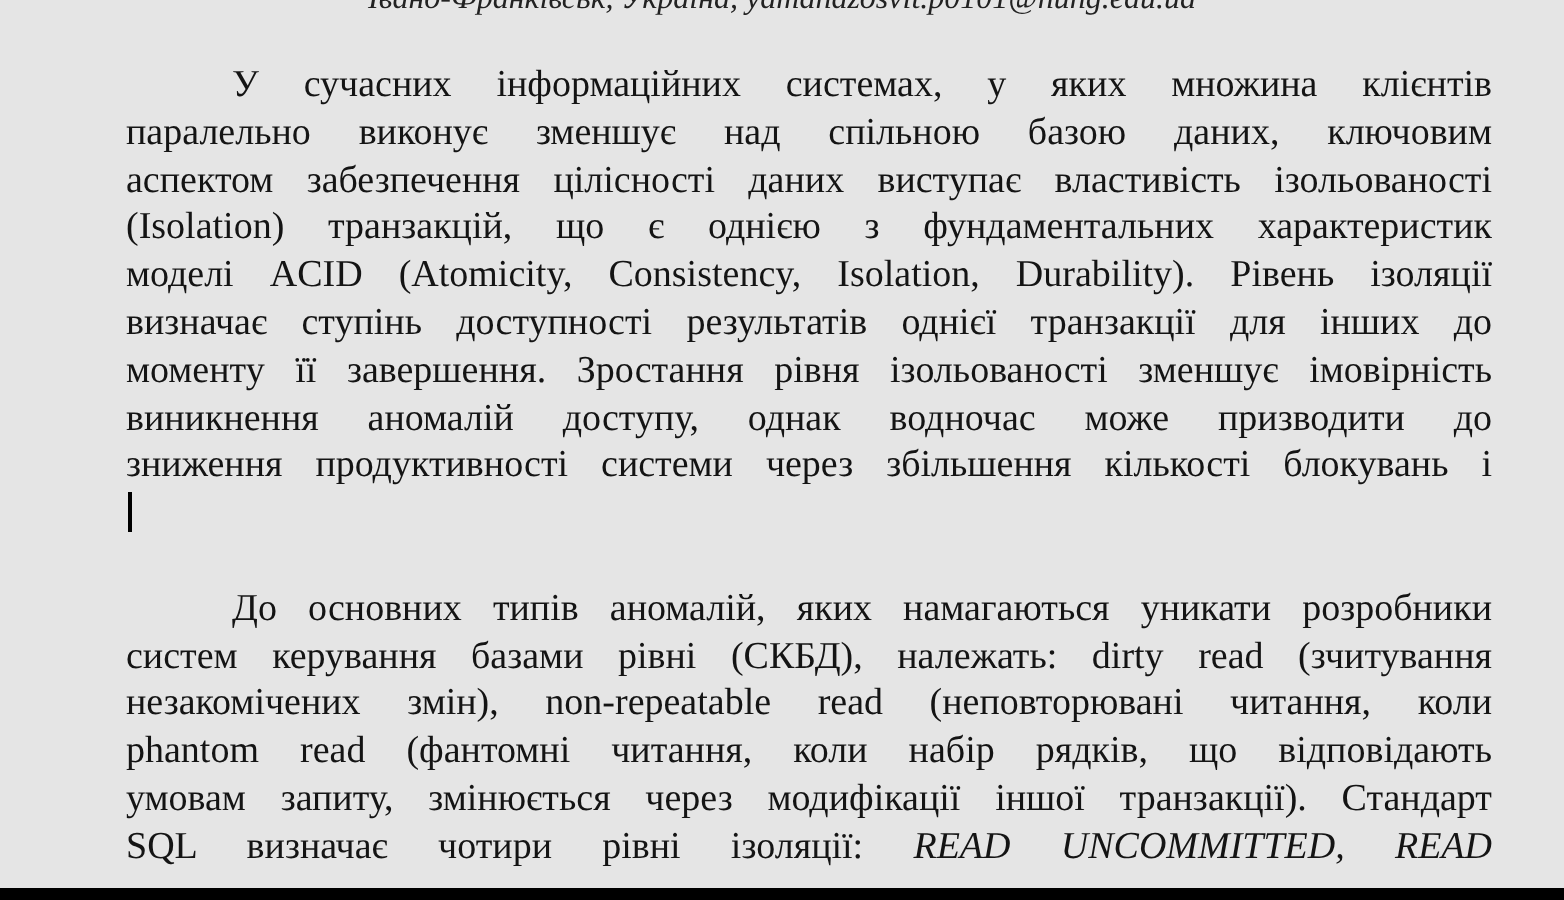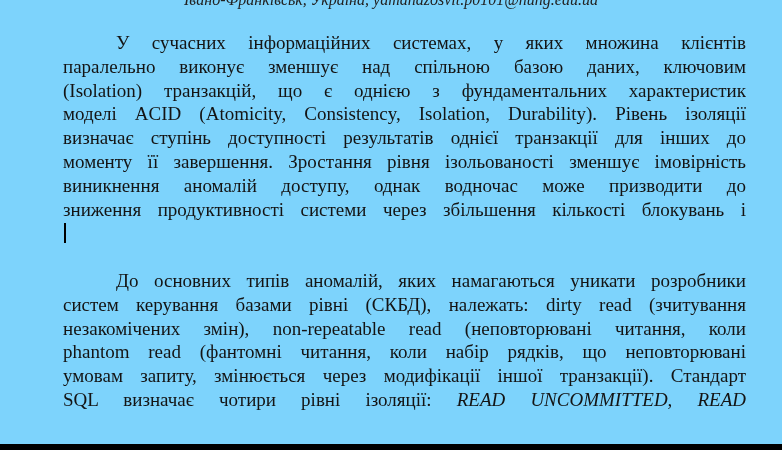--- a/index.html
+++ b/index.html
@@ -1,17 +1,17 @@
 <!DOCTYPE html>
 <html><head>
 <meta charset="utf-8">
 <style>
   html,body { margin:0; padding:0; background:#ffffff; }
   .page {
-    position:relative; width:782px; height:450px; background:#7dd3fc;
+    position:relative; width:782px; height:450px; background:#e5e5e5;
     overflow:hidden; font-family:"Liberation Serif","DejaVu Serif",serif;
     color:#141414;
   }
   .affiliation {
     position:absolute; top:-9px; left:0; right:0; text-align:center;
     font-style:italic; font-size:16px; white-space:nowrap; color:#222;
   }
   .doc {
     position:absolute; left:63px; right:36px; top:31px;
     font-size:19px; line-height:23.8px;
@@ -40,34 +40,35 @@
 <body>
 
 <div class="page">
 
   <div class="affiliation">Івано-Франківськ, Україна, yamanazosvit.p0101@nung.edu.ua</div>
 
   <div class="doc">
 
     <div class="line firstline">У сучасних інформаційних системах, у яких множина клієнтів</div>
     <div class="line">паралельно виконує зменшує над спільною базою даних, ключовим</div>
+    <div class="line">аспектом забезпечення цілісності даних виступає властивість ізольованості</div>
     <div class="line">(Isolation) транзакцій, що є однією з фундаментальних характеристик</div>
     <div class="line">моделі ACID (Atomicity, Consistency, Isolation, Durability). Рівень ізоляції</div>
     <div class="line">визначає ступінь доступності результатів однієї транзакції для інших до</div>
     <div class="line"><span>моменту її завершення. Зростання рівня ізольованості зменшує</span> <span class="squiggle">імовірність</span></div>
     <div class="line">виникнення аномалій доступу, однак водночас може призводити до</div>
     <div class="line">зниження продуктивності системи через збільшення кількості блокувань і</div>
     <div class="line lastline"><span class="caret"></span></div>
 
     <div class="spacer"></div>
 
     <div class="line firstline">До основних типів аномалій, яких намагаються уникати розробники</div>
     <div class="line"><span>систем керування базами рівні (</span><span class="squiggle">СКБД</span><span>), належать: dirty read (зчитування</span></div>
     <div class="line">незакомічених змін), non-repeatable read (неповторювані читання, коли</div>
-    <div class="line">phantom read (фантомні читання, коли набір рядків, що неповторювані</div>
+    <div class="line">phantom read (фантомні читання, коли набір рядків, що відповідають</div>
     <div class="line">умовам запиту, змінюється через модифікації іншої транзакції). Стандарт</div>
     <div class="line"><span>SQL визначає чотири рівні ізоляції:</span> <span class="ital">READ UNCOMMITTED, READ</span></div>
 
   </div>
 
   <div class="bottom-bar"></div>
 
 </div>
 
 </body></html>

